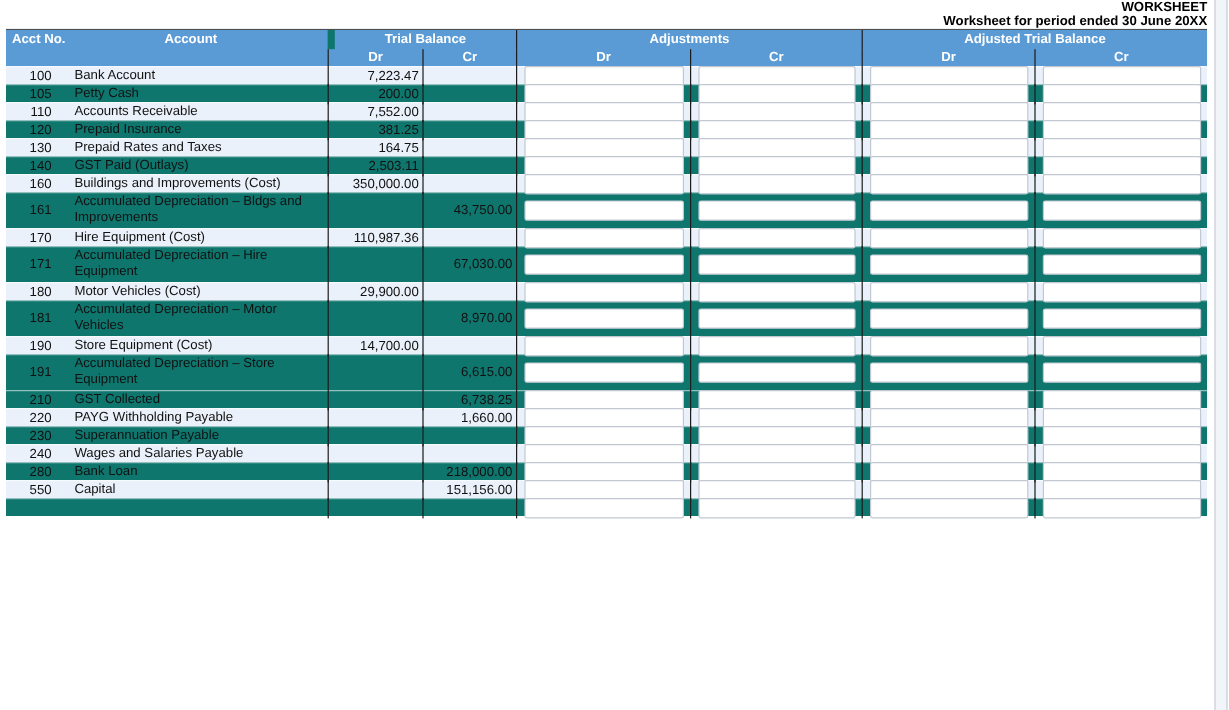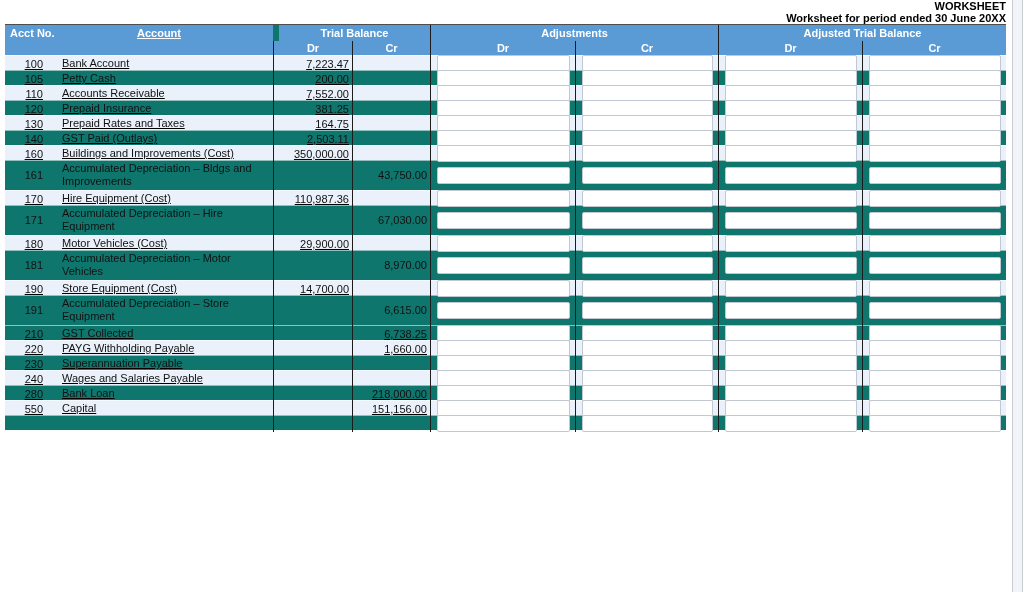--- a/index.html
+++ b/index.html
@@ -28,30 +28,30 @@
   }
   .thead {
     grid-template-rows: 16px 14px;
     background: #5b9bd5;
     border-top: 1px solid #4d4d4d;
     color: #ffffff; font-weight: bold; font-size: 11px;
     box-sizing: border-box;
   }
   .hc { display: flex; align-items: center; justify-content: center; }
   .h-acct { grid-column: 1; grid-row: 1; justify-content: flex-start; padding-left: 5px; white-space: nowrap; overflow: visible; }
-  .h-account { grid-column: 2; grid-row: 1; text-decoration: underline; }
+  .h-account { grid-column: 2; grid-row: 1; }
   .h-tb  { grid-column: 3 / 5; grid-row: 1; border-left: 6px solid #0f766e; }
   .h-adj { grid-column: 5 / 7; grid-row: 1; border-left: 1px solid #1c1c1c; }
   .h-atb { grid-column: 7 / 9; grid-row: 1; border-left: 1px solid #1c1c1c; }
   .h-sub { grid-row: 2; border-left: 1px solid #1c1c1c; }
   .sc3 { grid-column: 3; } .sc4 { grid-column: 4; } .sc5 { grid-column: 5; }
   .sc6 { grid-column: 6; } .sc7 { grid-column: 7; } .sc8 { grid-column: 8; }
 
   .row { box-shadow: inset 0 1px 0 rgba(255,255,255,0.55); }
-  .row.short { height: 15px; text-decoration: underline; }
+  .row.short { height: 15px; }
   .row.tall  { height: 30px; }
   .row.light { background: #ebf1fa; }
   .row.dark  { background: #0f766e; }
   .c { display: flex; align-items: center; font-size: 11px; color: #111; box-sizing: border-box; }
   .acct { grid-column: 1; justify-content: flex-end; padding-right: 2px; }
   .account { grid-column: 2; padding-left: 17px; padding-right: 4px; line-height: 13px; }
   .num { justify-content: flex-end; padding-right: 3px; border-left: 1px solid #1c1c1c; }
   .tbdr { grid-column: 3; } .tbcr { grid-column: 4; }
   .inputcell { border-left: 1px solid #1c1c1c; }
   .adjdr { grid-column: 5; } .adjcr { grid-column: 6; }

